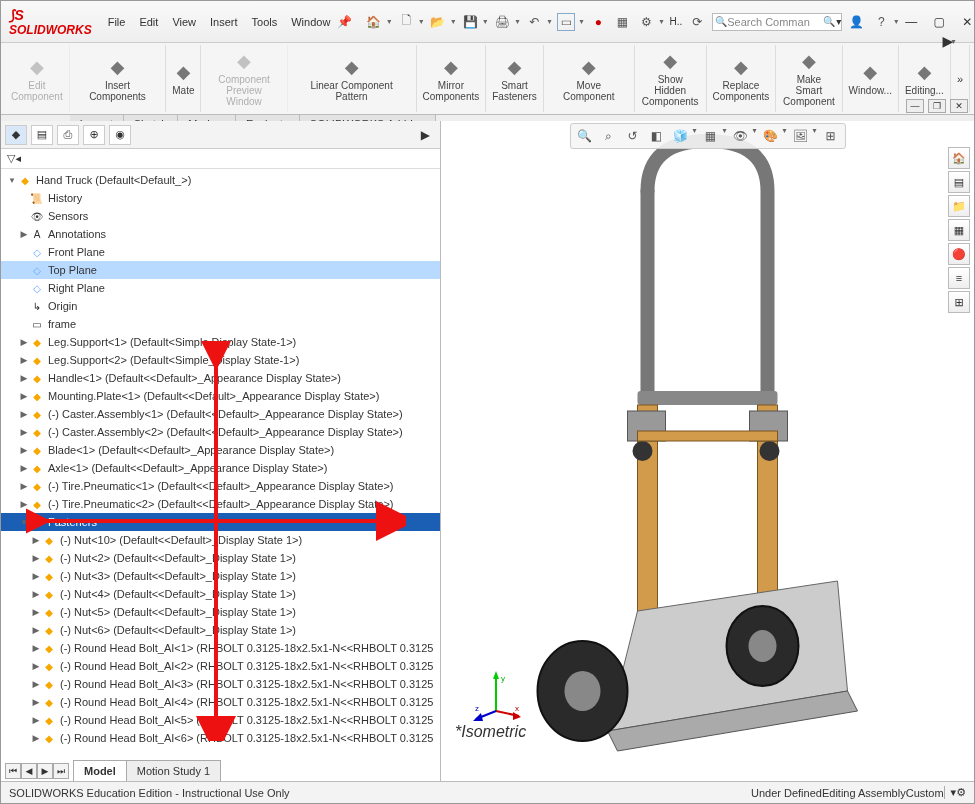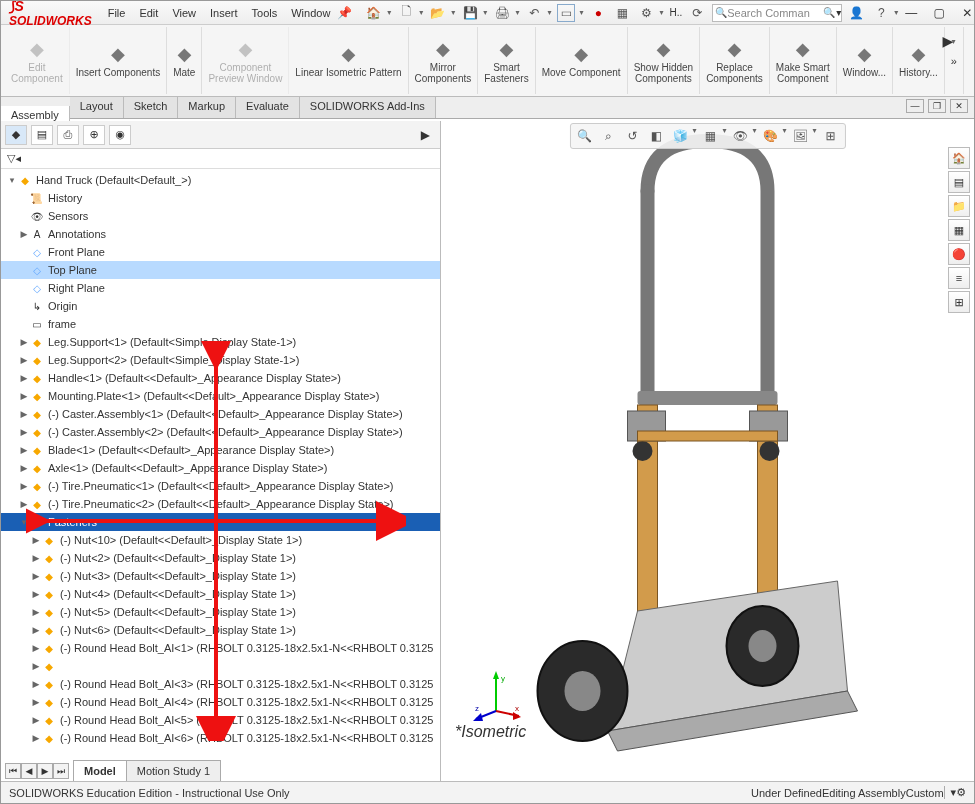--- a/index.html
+++ b/index.html
@@ -1,17 +1,17 @@
 <!DOCTYPE html>
 <html><head>
 <meta charset="utf-8">
 <style>
   * { box-sizing: border-box; margin: 0; padding: 0; font-family: "Segoe UI", Tahoma, sans-serif; }
   body { width: 975px; height: 804px; background: #fff; font-size: 11px; color: #333; overflow: hidden; position: relative; border: 1px solid #999; }
-  .titlebar { height: 24px; background: linear-gradient(#f9f9f9,#eee); border-bottom: 1px solid #ccc; display: flex; align-items: center; padding: 0 4px; }
+  .titlebar { height: 42px; background: linear-gradient(#f9f9f9,#eee); border-bottom: 1px solid #ccc; display: flex; align-items: center; padding: 0 4px; }
   .logo { color: #d00; font-weight: bold; font-size: 12px; margin: 0 10px 0 4px; font-style: italic; }
   .logo .ds { font-size: 14px; }
   .menubar { display: flex; gap: 2px; }
   .menubar span { padding: 2px 6px; cursor: pointer; }
   .tb-icons { display: flex; align-items: center; margin-left: 12px; gap: 6px; flex: 1; }
   .ico { width: 18px; height: 18px; display: inline-flex; align-items: center; justify-content: center; font-size: 12px; color: #555; border: 1px solid transparent; }
   .drop { font-size: 8px; margin-left: -2px; color: #666; }
   .search-box { border: 1px solid #bbb; width: 130px; height: 18px; display: flex; align-items: center; background: #fff; padding-left: 14px; position: relative; }
   .search-box::before { content:'🔍'; position:absolute; left:2px; font-size:10px; }
   .window-controls { display: flex; gap: 2px; margin-left: auto; }
@@ -130,21 +130,21 @@
     <div class="rgroup">
       <div class="ricon">◆</div>
       <div class="lbl">Mate</div>
     </div>
     <div class="rgroup disabled">
       <div class="ricon">◆</div>
       <div class="lbl">Component<br>Preview Window</div>
     </div>
     <div class="rgroup">
       <div class="ricon">◆</div>
-      <div class="lbl">Linear Isometric Pattern</div>
+      <div class="lbl">Linear Component Pattern</div>
     </div>
     <div class="rgroup">
       <div class="ricon">◆</div>
       <div class="lbl">Mirror<br>Components</div>
     </div>
     <div class="rgroup">
       <div class="ricon">◆</div>
       <div class="lbl">Smart<br>Fasteners</div>
     </div>
     <div class="rgroup">
@@ -162,21 +162,21 @@
     <div class="rgroup">
       <div class="ricon">◆</div>
       <div class="lbl">Make Smart<br>Component</div>
     </div>
     <div class="rgroup">
       <div class="ricon">◆</div>
       <div class="lbl">Window...</div>
     </div>
     <div class="rgroup">
       <div class="ricon">◆</div>
-      <div class="lbl">History...</div>
+      <div class="lbl">Editing...</div>
     </div>
     <div class="rgroup">»</div>
   </div>
 
 <div class="cmdtabs" id="cmdtabs">
     <div class="tab active">Assembly</div>
     <div class="tab">Layout</div>
     <div class="tab">Sketch</div>
     <div class="tab">Markup</div>
     <div class="tab">Evaluate</div>
@@ -335,20 +335,21 @@
             <span>(-) Nut&lt;6&gt; (Default&lt;&lt;Default&gt;_Display State 1&gt;)</span>
           </div>
           <div class="tree-row child2">
             <span class="twisty">▶</span>
             <span class="ticon asm">◆</span>
             <span>(-) Round Head Bolt_AI&lt;1&gt; (RHBOLT 0.3125-18x2.5x1-N&lt;&lt;RHBOLT 0.3125</span>
           </div>
           <div class="tree-row child2">
             <span class="twisty">▶</span>
             <span class="ticon asm">◆</span>
+            <span>(-) Round Head Bolt_AI&lt;2&gt; (RHBOLT 0.3125-18x2.5x1-N&lt;&lt;RHBOLT 0.3125</span>
           </div>
           <div class="tree-row child2">
             <span class="twisty">▶</span>
             <span class="ticon asm">◆</span>
             <span>(-) Round Head Bolt_AI&lt;3&gt; (RHBOLT 0.3125-18x2.5x1-N&lt;&lt;RHBOLT 0.3125</span>
           </div>
           <div class="tree-row child2">
             <span class="twisty">▶</span>
             <span class="ticon asm">◆</span>
             <span>(-) Round Head Bolt_AI&lt;4&gt; (RHBOLT 0.3125-18x2.5x1-N&lt;&lt;RHBOLT 0.3125</span>

